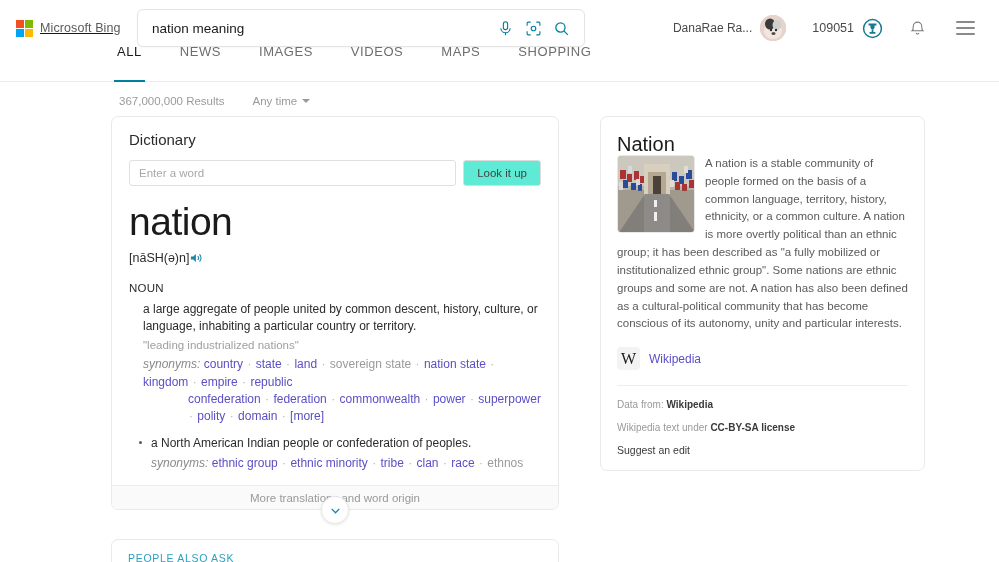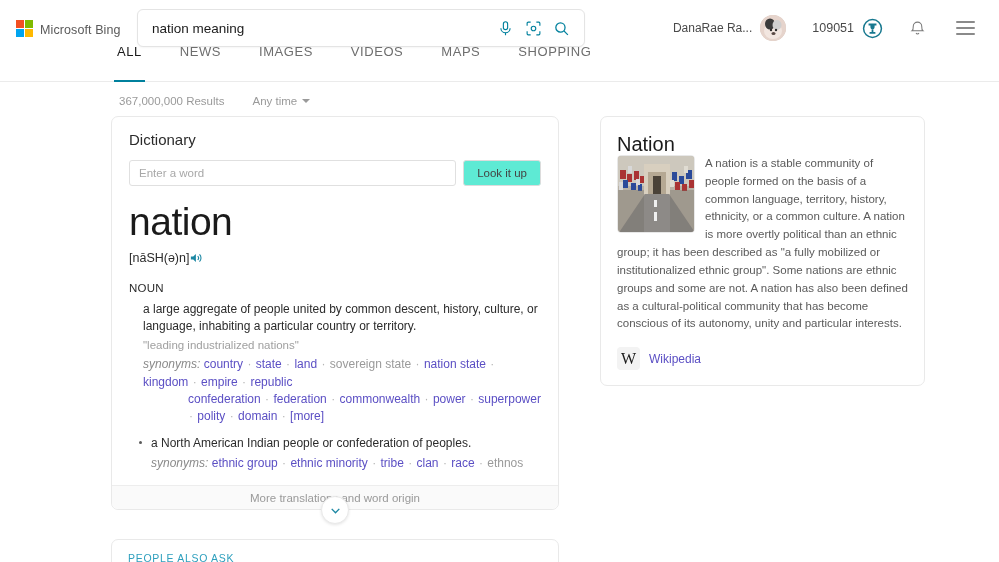--- a/index.html
+++ b/index.html
@@ -14,24 +14,25 @@
   
   .header {
     position: relative;
     height: 56px;
     display: flex;
     align-items: center;
     padding: 0 24px 0 16px;
   }
   .brand {
     display: flex;
-    align-items: flex-end;
+    align-items: center;
     gap: 7px;
     width: 95px;
     flex: none;
+    text-decoration: underline;
   }
   .ms-logo {
     width: 17px; height: 17px;
     display: grid;
     grid-template-columns: 8px 8px;
     grid-template-rows: 8px 8px;
     gap: 1px;
   }
   .ms-logo i { display: block; }
   .ms-q1 { background: #F25022; }
@@ -591,15 +592,24 @@
         </svg>
       </span>
 
       <div class="kp-desc">A nation is a stable community of people formed on the basis of a common language, territory, history, ethnicity, or a common culture. A nation is more overtly political than an ethnic group; it has been described as "a fully mobilized or institutionalized ethnic group". Some nations are ethnic groups and some are not. A nation has also been defined as a cultural-political community that has become conscious of its autonomy, unity and particular interests.</div>
 
       <div class="kp-source">
         <span class="wiki-logo">W</span>
         <span class="wiki-link">Wikipedia</span>
       </div>
 
+      <div class="kp-attr">
+        <div class="attr-line">
+          <span>Data from: </span><b>Wikipedia</b>
+        </div>
+        <div class="attr-line">
+          <span>Wikipedia text under </span><b>CC-BY-SA license</b>
+        </div>
+        <div class="attr-link">Suggest an edit</div>
+      </div>
     </div>
   </div>
 </div>
 
 </body></html>

